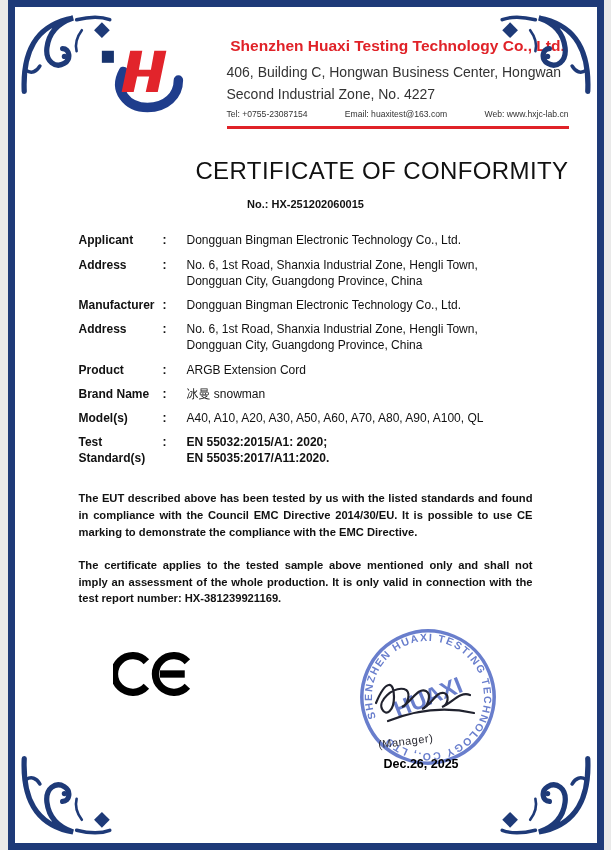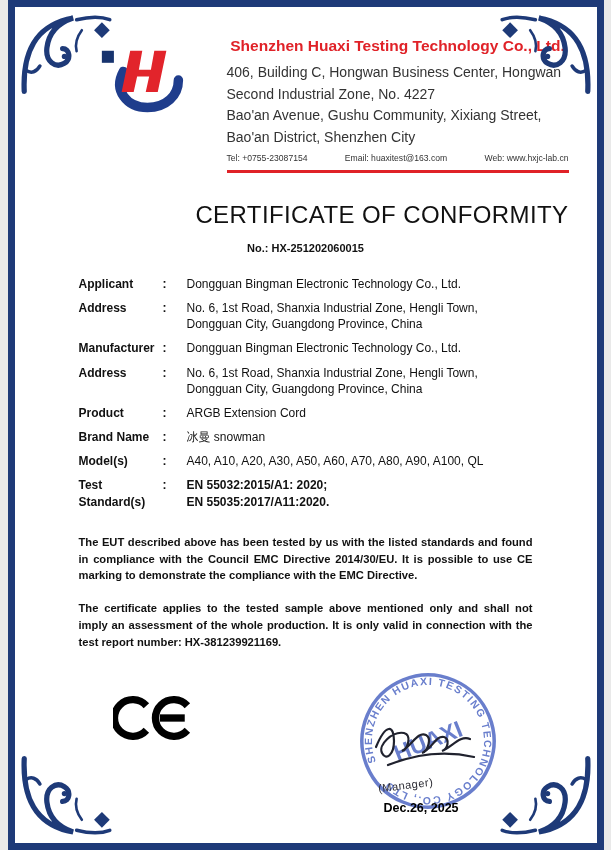--- a/index.html
+++ b/index.html
@@ -94,21 +94,20 @@
 
     <div class="header">
       <svg class="logo" width="86" height="74" viewBox="0 0 100 84">
         <rect x="1" y="8" width="14" height="14" fill="#17336e"></rect>
         <path d="M26,32 C14,54 30,74 54,74 C76,74 90,60 90,42" fill="none" stroke="#1f3d8c" stroke-width="11" stroke-linecap="round"></path>
         <path d="M34,8 L48,8 L44,30 L58,30 L62,8 L76,8 L66,56 L52,56 L56,38 L42,38 L38,56 L24,56 Z" fill="#e2242b"></path>
       </svg>
       <div class="header-text">
         <div class="company-name">Shenzhen Huaxi Testing Technology Co., Ltd.</div>
         <div class="addr">406, Building C, Hongwan Business Center, Hongwan Second Industrial Zone, No. 4227</div>
-        <div class="addr">Bao'an Avenue, Gushu Community, Xixiang Street, Bao'an District, Shenzhen City</div>
         <div class="contact">
           <span>Tel: +0755-23087154</span>
           <span>Email: huaxitest@163.com</span>
           <span>Web: www.hxjc-lab.cn</span>
         </div>
         <div class="red-line"></div>
       </div>
     </div>
 
     <div class="title">CERTIFICATE OF CONFORMITY</div>

